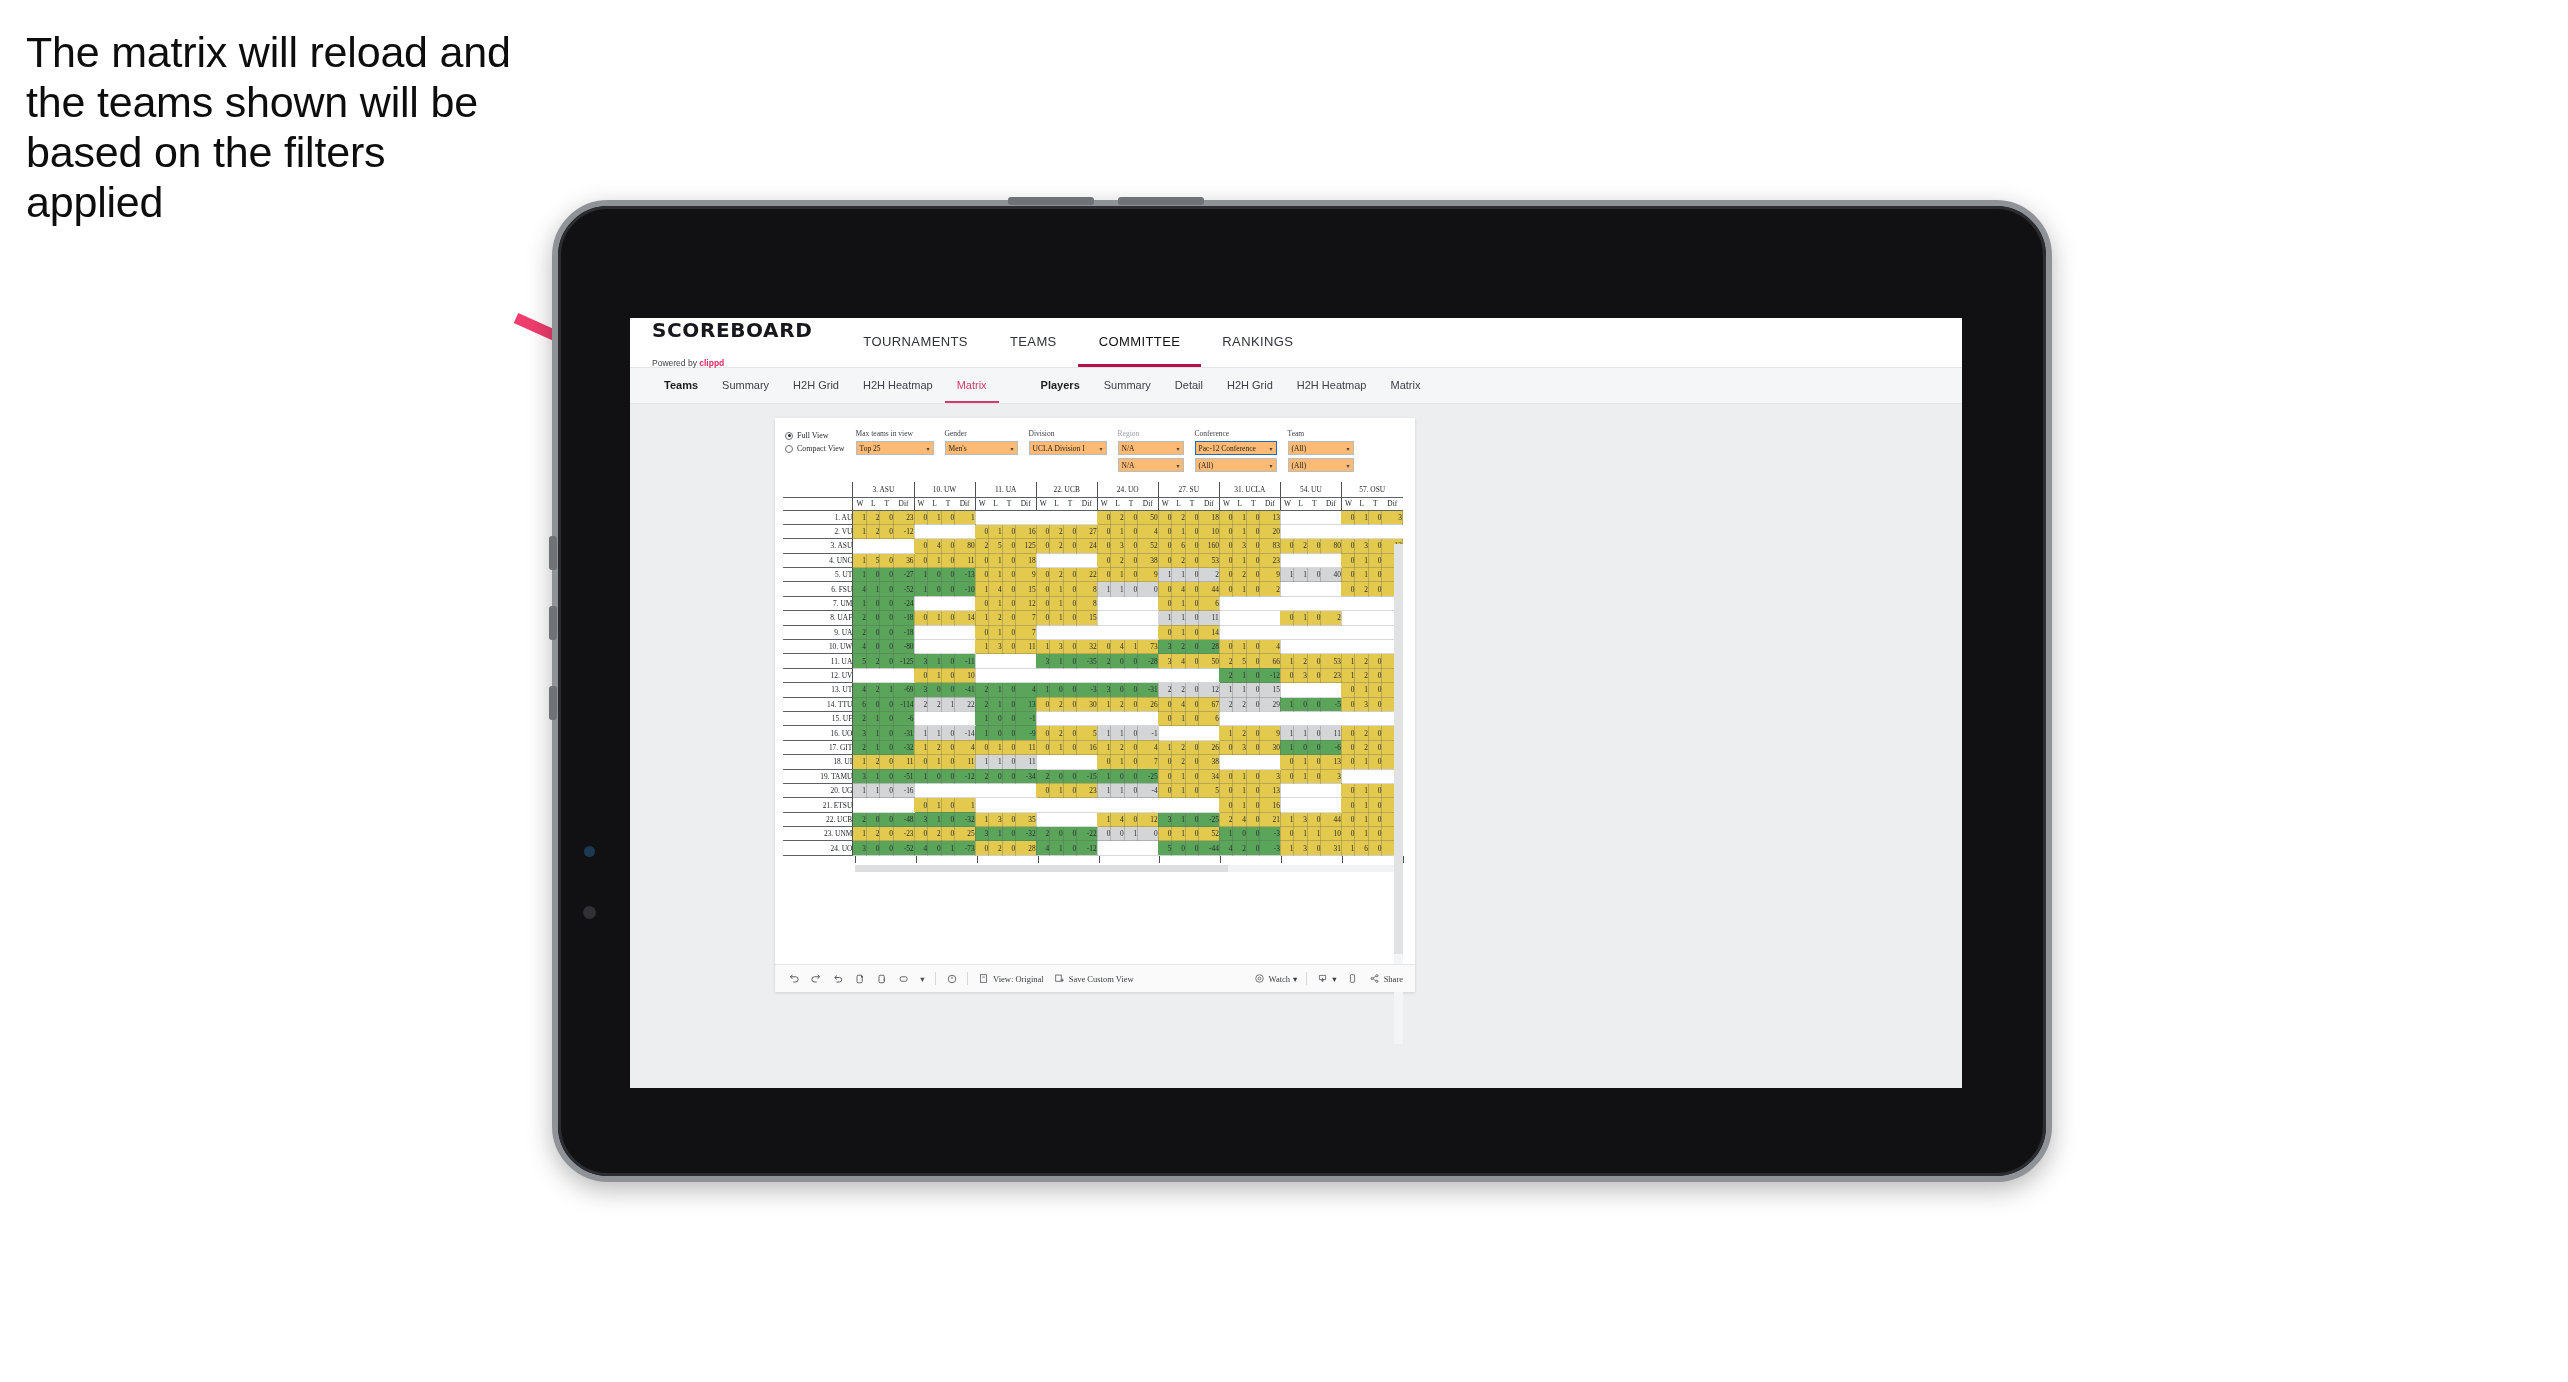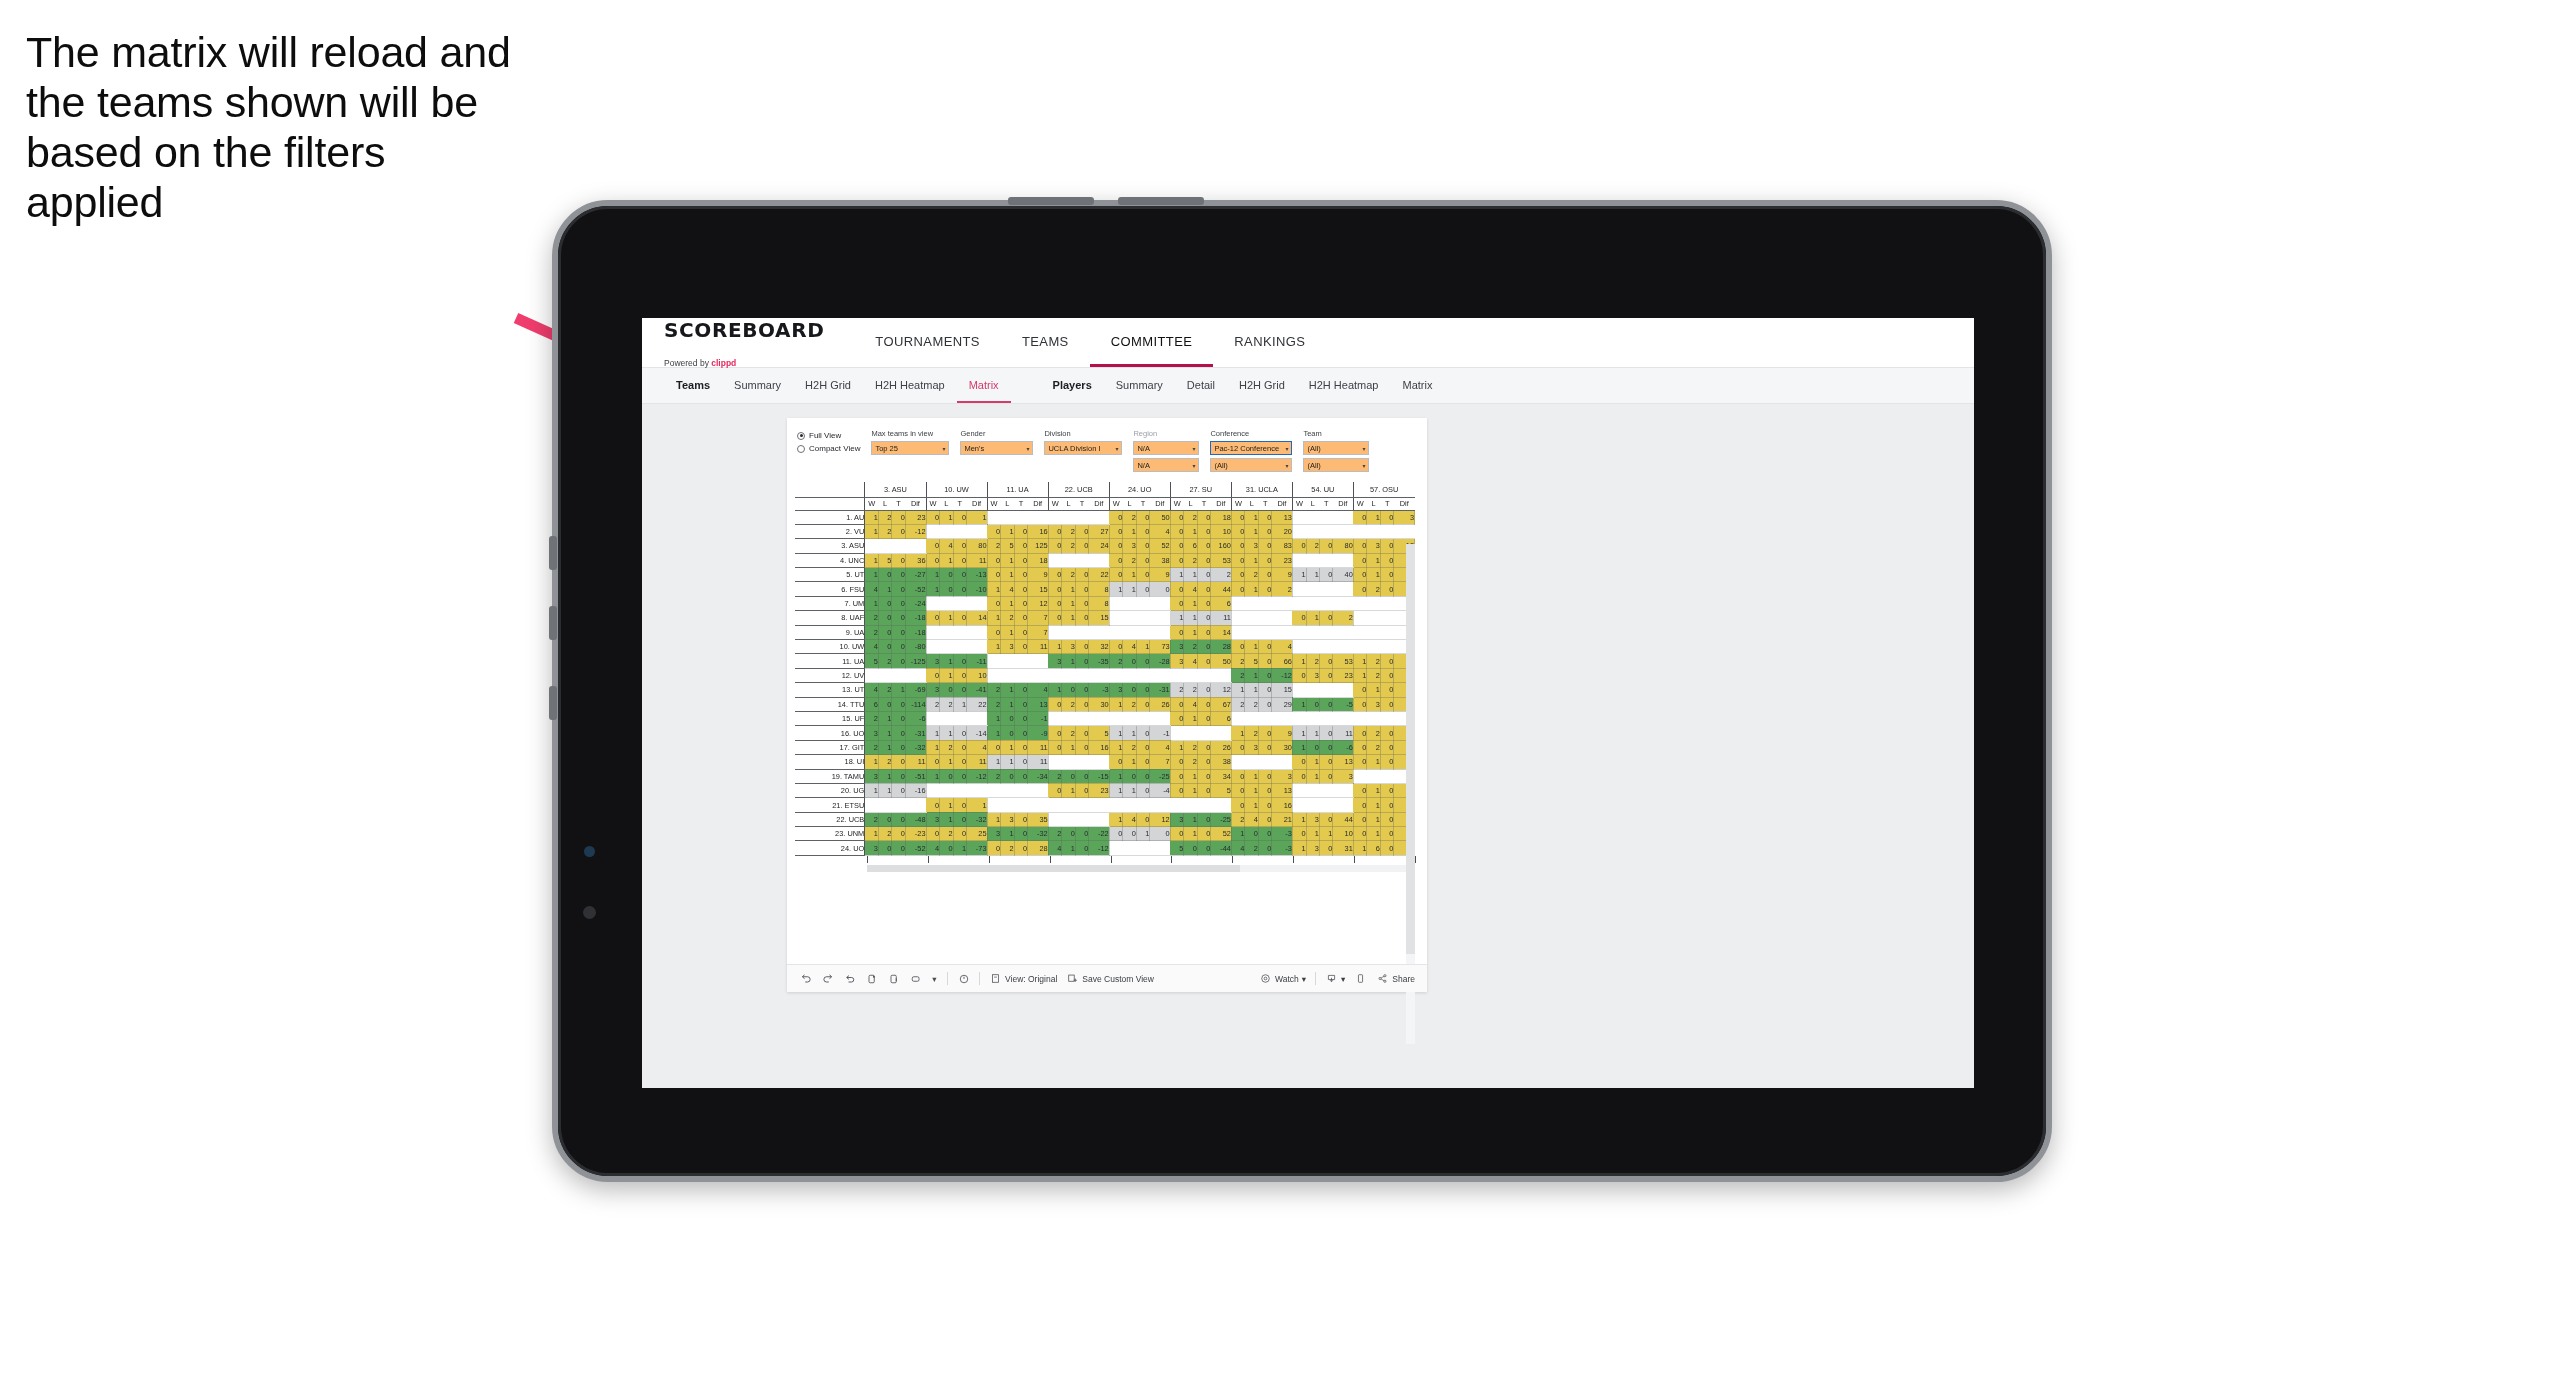--- a/index.html
+++ b/index.html
@@ -46,21 +46,21 @@
   #btn-top-2 { left:560px; top:-9px; width:86px; height:8px; }
   #btn-left-1 { left:-9px; top:330px; width:8px; height:34px; }
   #btn-left-2 { left:-9px; top:400px; width:8px; height:34px; }
   #btn-left-3 { left:-9px; top:480px; width:8px; height:34px; }
   #cam { position:absolute; left:25px; top:700px; width:13px; height:13px; border-radius:50%; background:#2f3135; }
   #cam2 { position:absolute; left:26px; top:640px; width:11px; height:11px; border-radius:50%; background:#1d3a52; }
 
   
   #page {
     position:absolute;
-    left:84px; top:112px;
+    left:72px; top:112px;
     width:1332px; height:770px;
     background:#eceef0;
     overflow:hidden;
   }
 
   
   #topnav {
     height:50px; background:#ffffff;
     display:flex; align-items:stretch;
     padding-left:22px;
@@ -95,20 +95,21 @@
   }
   .subnav-item.head { font-weight:bold; color:#1b1d21; }
   .subnav-item.active { color:#d63a6a; border-bottom-color:#d63a6a; }
 
   
   #viz {
     position:absolute; left:145px; top:100px;
     width:640px; height:574px;
     background:#ffffff;
     box-shadow:0 1px 3px rgba(0,0,0,.13);
+    font-family:Liberation Serif, serif;
   }
 
   
   #filters { display:flex; padding:11px 10px 8px 10px; gap:11px; }
   .fcol { display:flex; flex-direction:column; }
   .flabel { font-size:7.5px; color:#3b3e43; margin-bottom:2px; height:10px; }
   .flabel.dim { color:#9aa0a6; }
   .fsel {
     height:14px; border:1px solid #b9bcc1; background:#fdba74;
     font-size:7.5px; color:#222; display:flex; align-items:center;

